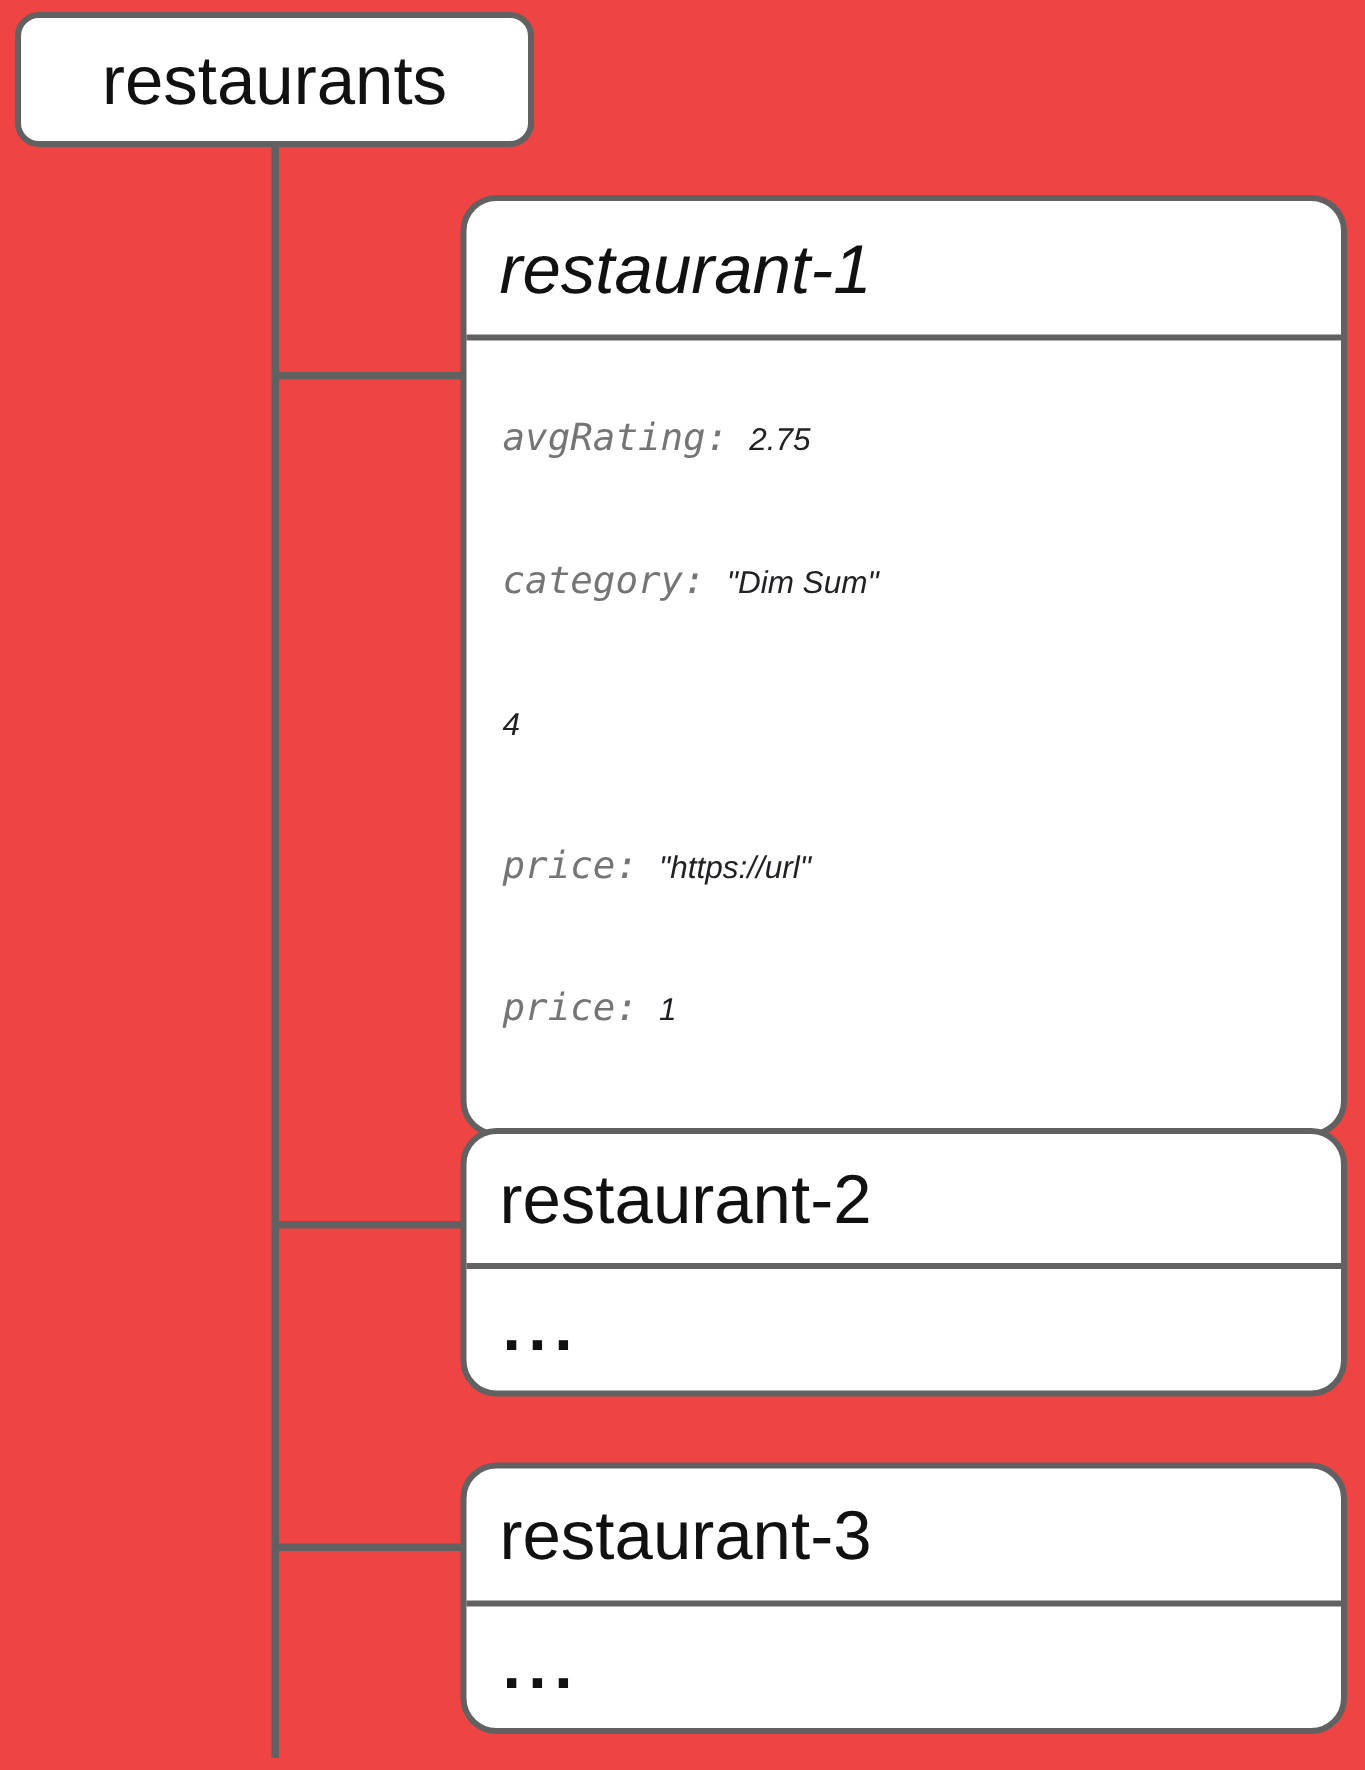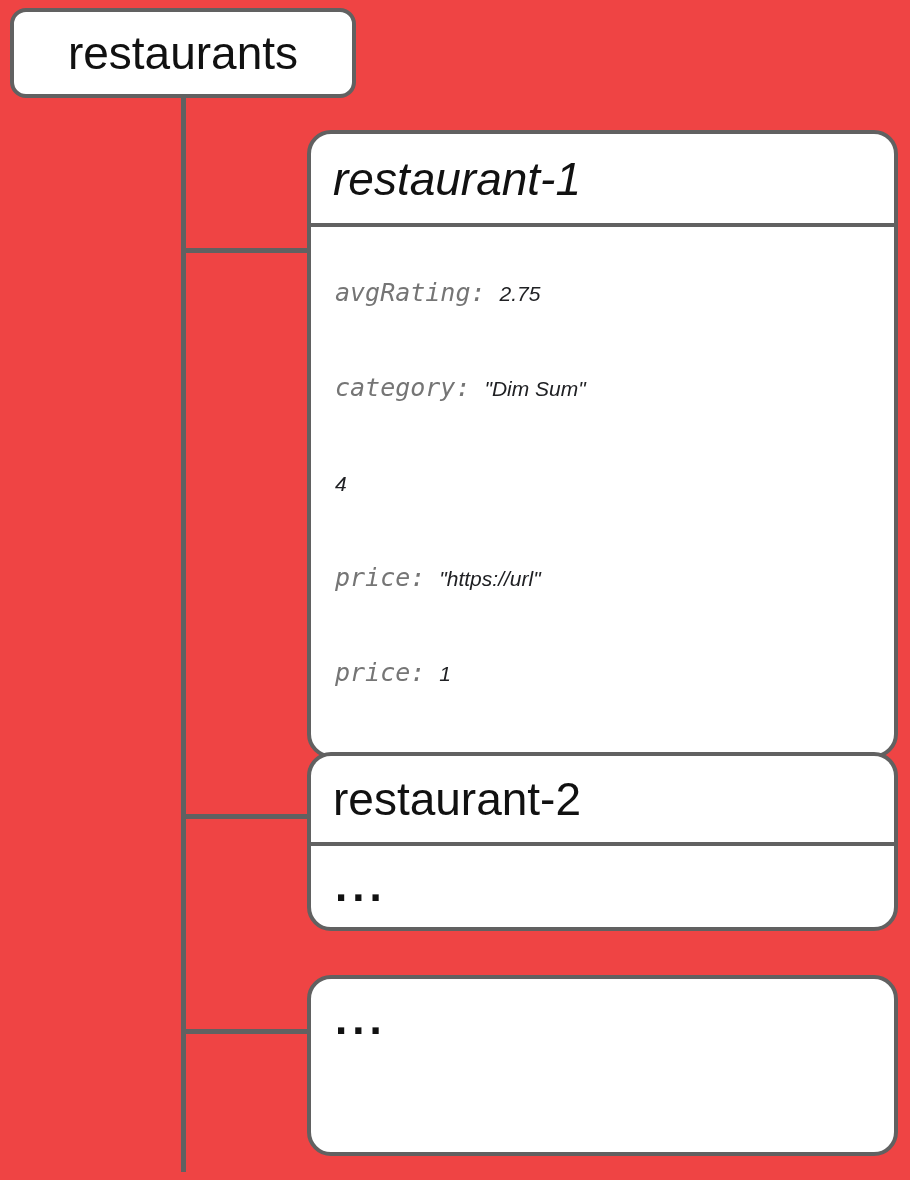--- a/index.html
+++ b/index.html
@@ -144,16 +144,17 @@
       </div>
     </div>
   </div>
 
   <div class="doc doc2">
     <div class="doc-header">restaurant-2</div>
     <div class="ellipsis-body">...</div>
   </div>
 
   <div class="doc doc3">
+    <div class="doc-header">restaurant-3</div>
     <div class="ellipsis-body">...</div>
   </div>
 
 </div>
 
 </body></html>

